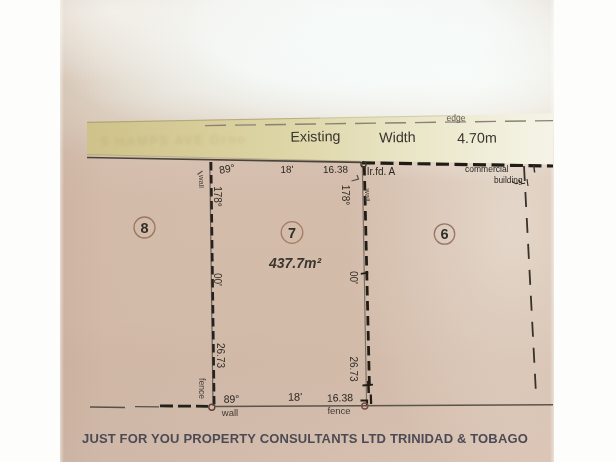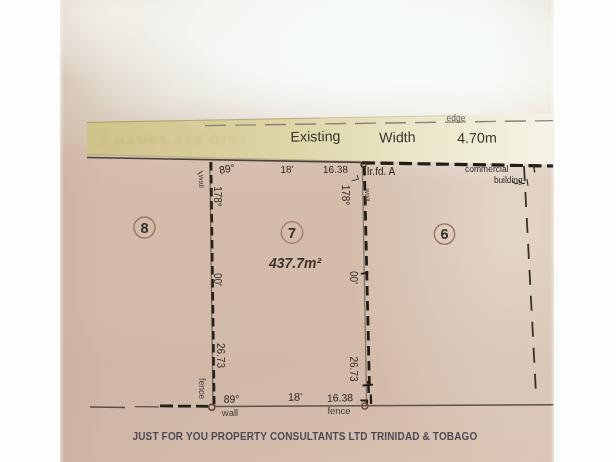--- a/index.html
+++ b/index.html
@@ -161,14 +161,14 @@
     <text x="230" y="415.8" font-size="9.5" fill="#3f3a33" text-anchor="middle">wall</text>
 
     <text font-size="11" fill="#2c2823" text-anchor="middle" transform="translate(295 396.8) rotate(-1)" dy="0.35em">18'</text>
 
     <text font-size="10.5" fill="#2c2823" text-anchor="middle" transform="translate(340 397.8) rotate(-1)" dy="0.35em">16.38</text>
 
     <text x="339" y="414.2" font-size="9.5" fill="#3f3a33" text-anchor="middle">fence</text>
     </g>
   </svg>
 
-  <div class="abs" style="left:0;top:431px;width:610px;text-align:center;font-size:10px;font-weight:bold;letter-spacing:0.15px;color:#4c4b55;filter:blur(0.2px);">JUST FOR YOU PROPERTY CONSULTANTS LTD TRINIDAD &amp; TOBAGO</div>
+  <div class="abs" style="left:0;top:431px;width:610px;text-align:center;font-size:13px;font-weight:bold;letter-spacing:0.15px;color:#4c4b55;filter:blur(0.2px);">JUST FOR YOU PROPERTY CONSULTANTS LTD TRINIDAD &amp; TOBAGO</div>
 </div>
 
 </body></html>

